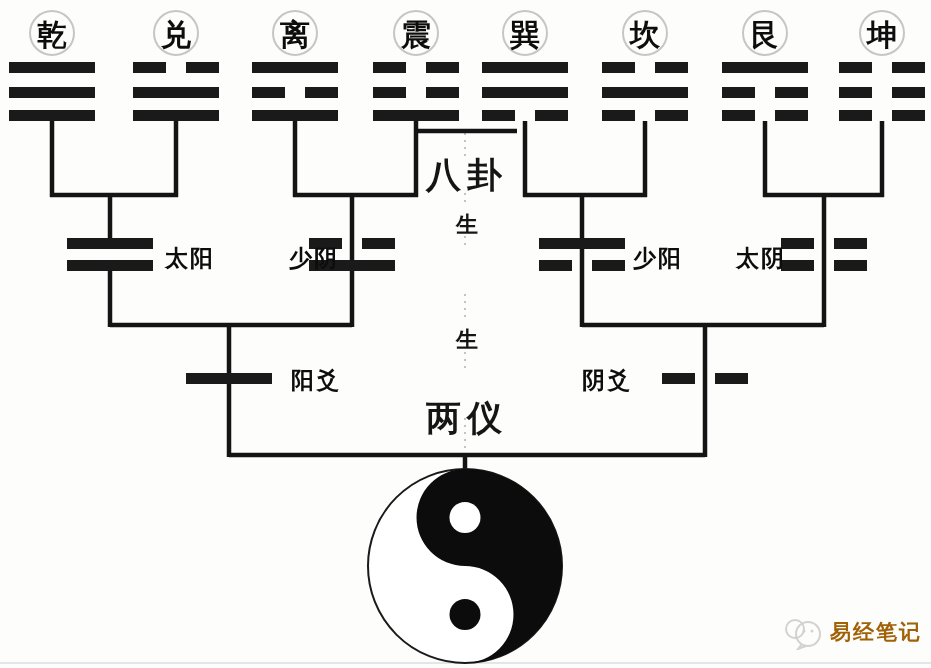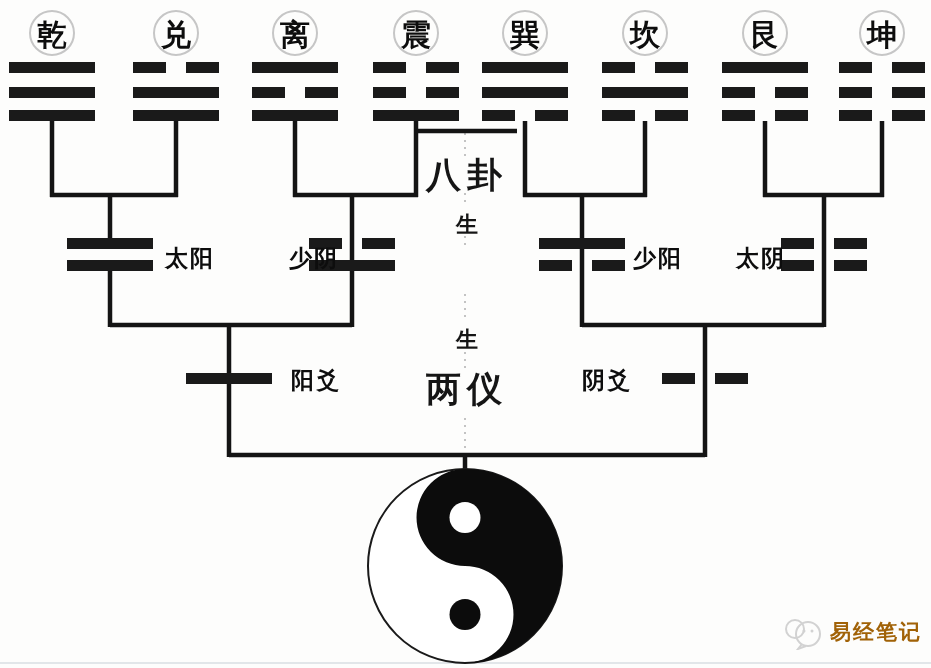--- a/index.html
+++ b/index.html
@@ -142,21 +142,21 @@
   <div id="two-forms">
       <div class="sym-line" style="left: 186px; top: 373px;"></div>
       <div class="side-label" style="left: 291px; top: 365px;">阳爻</div>
       <div class="sym-line broken" style="left: 662px; top: 373px;"></div>
       <div class="side-label" style="left: 582px; top: 365px;">阴爻</div>
     </div>
 
   <div class="center-label big" style="top:152px">八卦</div>
   <div class="center-label small" style="top:210px">生</div>
   <div class="center-label small" style="top:325px">生</div>
-  <div class="center-label big" style="top:366px">两仪</div>
+  <div class="center-label big" style="top:395px">两仪</div>
 
   <svg class="taiji" width="200" height="200" viewBox="0 0 200 200">
     <circle cx="100" cy="100" r="97" fill="#ffffff" stroke="#1a1a1a" stroke-width="2"></circle>
     <path d="M 100,3 A 48.5,48.5 0 0 0 100,100 A 48.5,48.5 0 0 1 100,197 A 97,97 0 0 0 100,3 Z" fill="#0c0c0c"></path>
     <circle cx="100" cy="51.5" r="15.5" fill="#ffffff"></circle>
     <circle cx="100" cy="148.5" r="15.5" fill="#0c0c0c"></circle>
   </svg>
 
   <div class="watermark">
     <svg width="42" height="36" viewBox="0 0 42 36">

